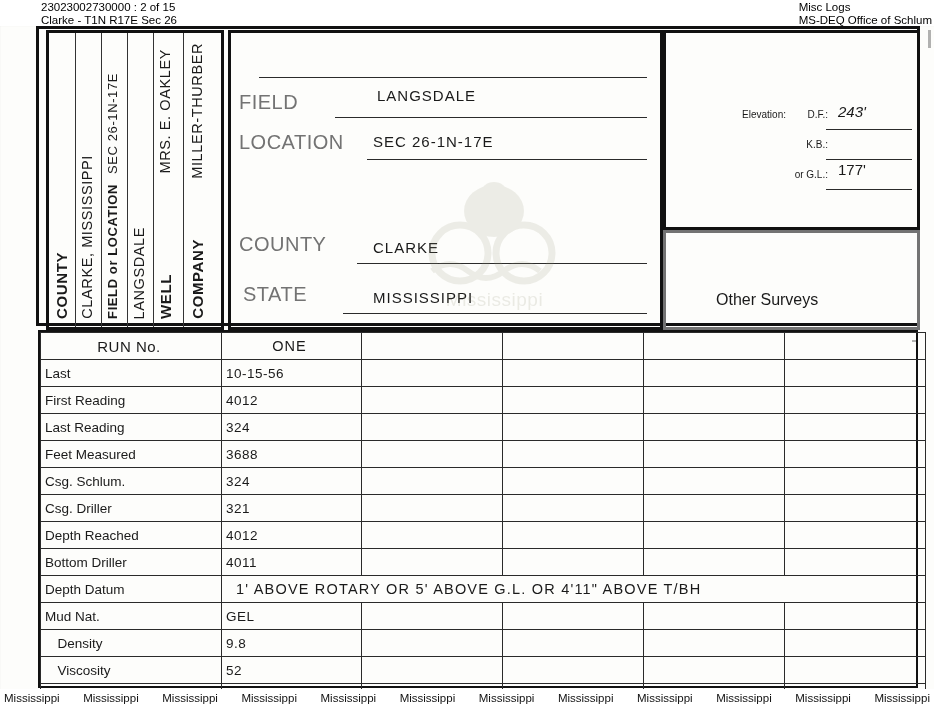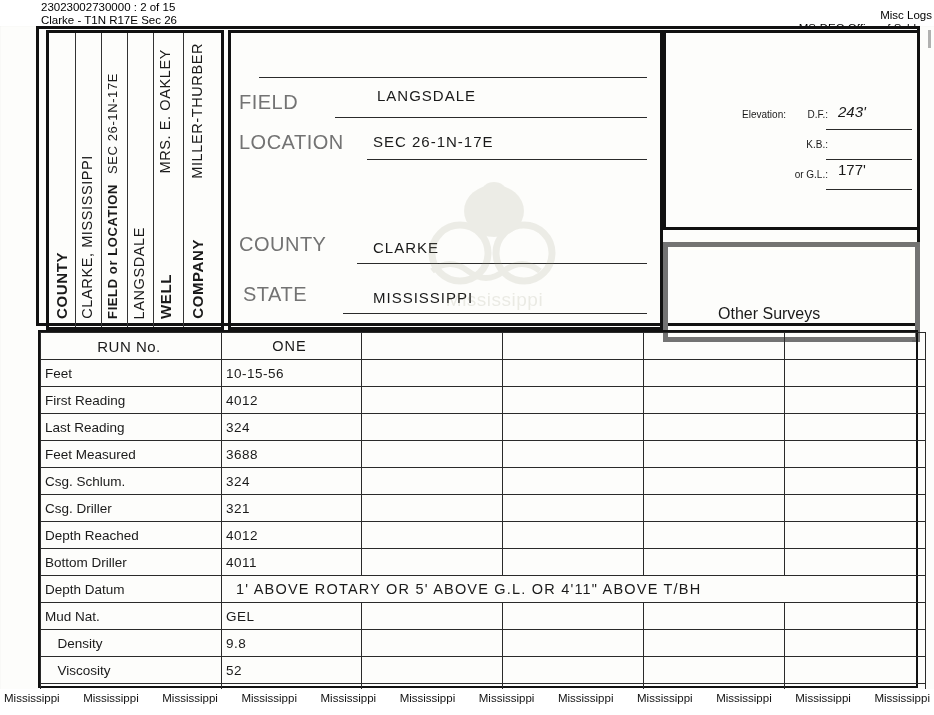--- a/index.html
+++ b/index.html
@@ -9,21 +9,21 @@
     font-family:"Liberation Sans",sans-serif;
     overflow:hidden;
     position:relative;
   }
   
   .meta{
     position:absolute;left:0;top:0;width:934px;height:26px;
     font-size:11.5px;color:#000;
   }
   .meta .left{position:absolute;left:2px;top:1px;line-height:13px;margin-left:39px;}
-  .meta .right{position:absolute;right:2px;top:1px;line-height:13px;text-align:right;margin-top:8px;}
+  .meta .right{position:absolute;right:2px;top:1px;line-height:13px;}
 
   
   .doc{
     position:absolute;left:0;top:26px;width:934px;height:663px;
     background:#fdfdfb;
     overflow:hidden;
   }
   
   .doc:before{
     content:"";position:absolute;left:0;top:0;right:0;bottom:0;
@@ -66,22 +66,22 @@
   .fl{position:absolute;font-size:20px;color:#737373;letter-spacing:0.5px;}
   .fv{position:absolute;font-size:15px;color:#1a1a1a;letter-spacing:1px;}
   .fline{position:absolute;height:1px;background:#2b2b2b;}
 
   
   .right-box-top{
     position:absolute;left:663px;top:4px;width:257px;height:200px;
     border:3px solid #111;box-sizing:border-box;
   }
   .right-box-bot{
-    position:absolute;left:663px;top:216px;width:257px;height:100px;
-    border:5px solid #737373;box-sizing:border-box;
+    position:absolute;left:663px;top:204px;width:257px;height:100px;
+    border:3px solid #737373;box-sizing:border-box;
   }
   .el-lab{position:absolute;font-size:10px;color:#1a1a1a;text-align:right;}
   .el-val{position:absolute;font-size:15px;color:#1a1a1a;}
   .el-line{position:absolute;height:1px;background:#2b2b2b;}
   .other-surveys{position:absolute;left:50px;top:58px;font-size:16px;color:#1a1a1a;}
 
   
   .wm{
     position:absolute;left:402px;top:155px;width:185px;height:145px;
     opacity:0.16;pointer-events:none;color:#6b6b55;
@@ -227,21 +227,21 @@
         <tr>
           <td class="c-lab hdr">RUN No.</td>
           <td class="c-v hdr">ONE</td>
           <td class="c-e"></td>
           <td class="c-e"></td>
           <td class="c-e"></td>
           <td class="c-e"></td>
         </tr>
 
         <tr>
-          <td class="c-lab">Feet</td>
+          <td class="c-lab">Last</td>
           <td class="c-v">10-15-56</td>
           <td class="c-e"></td>
           <td class="c-e"></td>
           <td class="c-e"></td>
           <td class="c-e"></td>
         </tr>
 
         <tr>
           <td class="c-lab">First Reading</td>
           <td class="c-v">4012</td>

